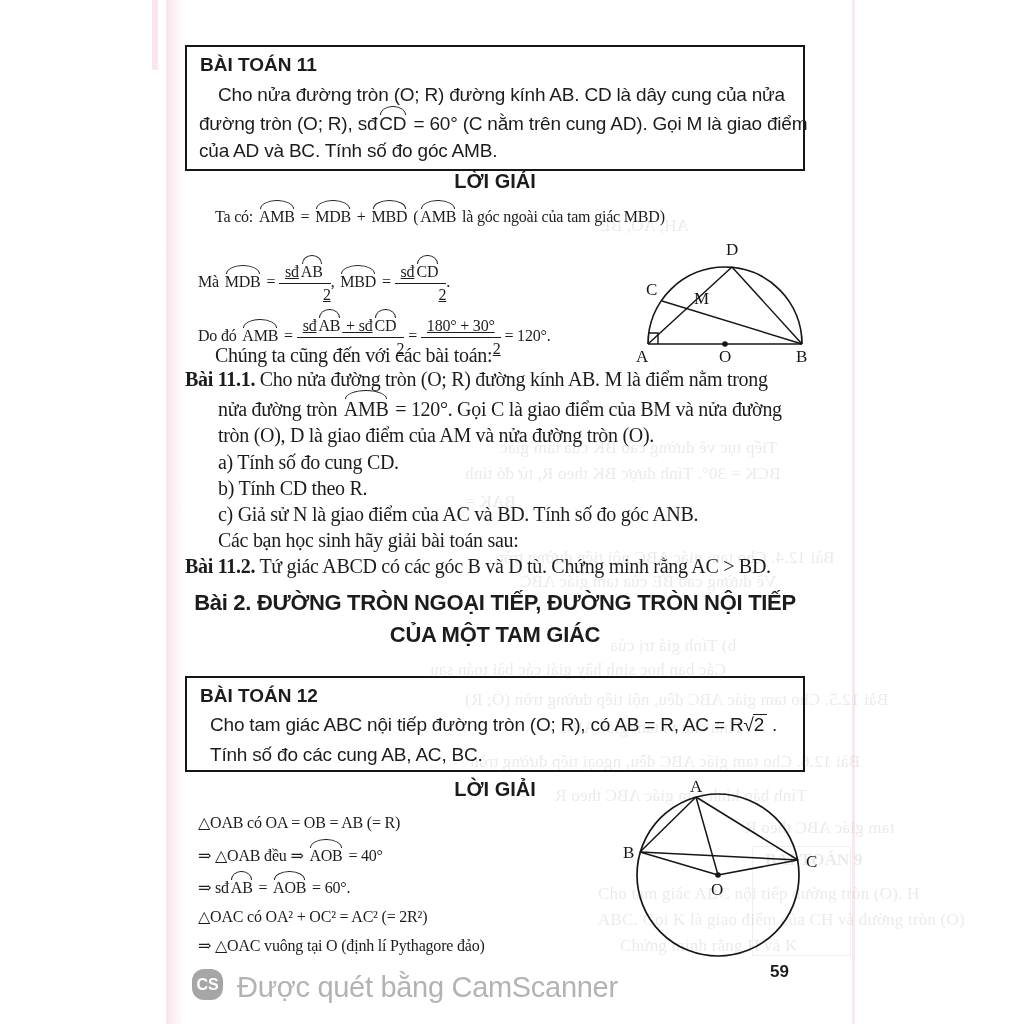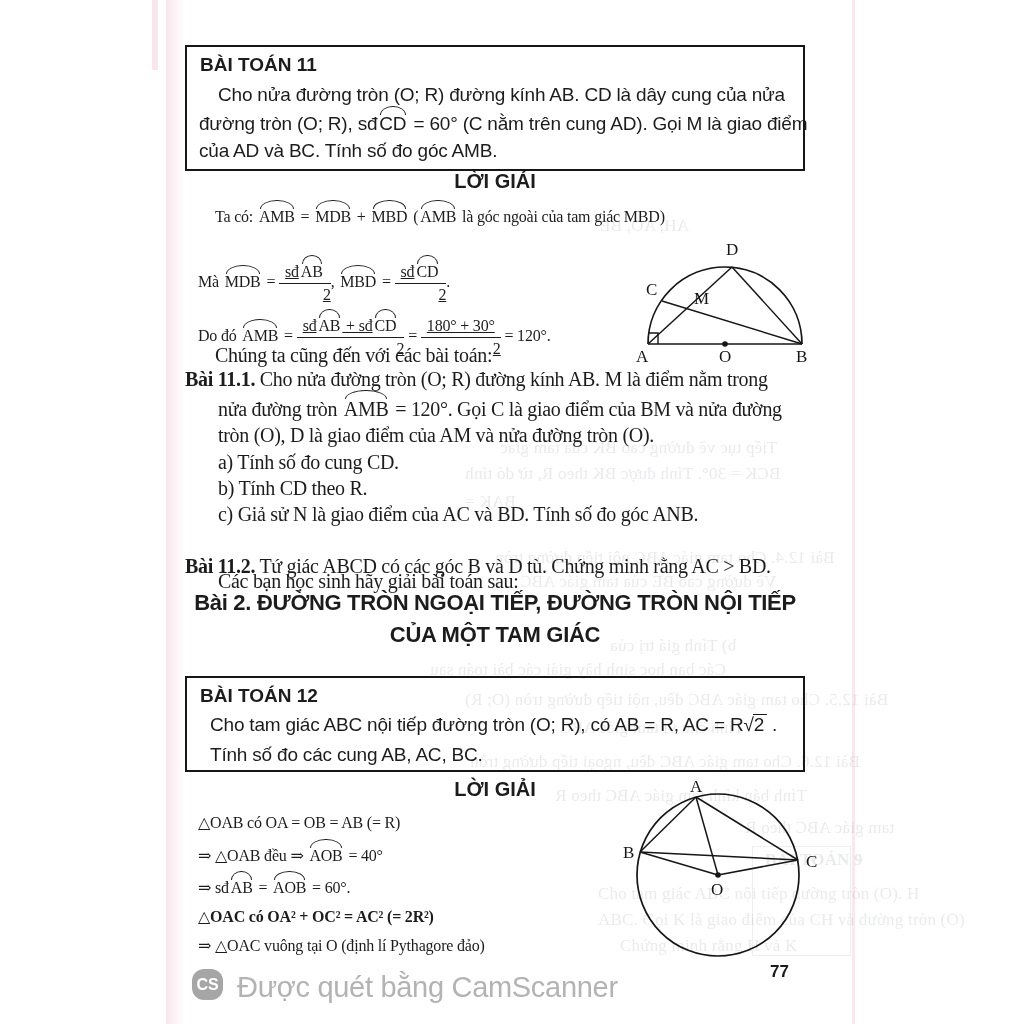--- a/index.html
+++ b/index.html
@@ -106,21 +106,21 @@
 <div class="abs content body-txt" style="left:185px;top:368px;">
   <b>Bài 11.1.</b><span> Cho nửa đường tròn (O; R) đường kính AB. M là điểm nằm trong</span>
 </div>
 <div class="abs content body-txt" style="left:218px;top:396px;">
   <span>nửa đường tròn </span><span class="oarc">AMB</span><span> = 120°. Gọi C là giao điểm của BM và nửa đường</span>
 </div>
 <div class="abs content body-txt" style="left:218px;top:424px;">tròn (O), D là giao điểm của AM và nửa đường tròn (O).</div>
 <div class="abs content body-txt" style="left:218px;top:451px;">a) Tính số đo cung CD.</div>
 <div class="abs content body-txt" style="left:218px;top:477px;">b) Tính CD theo R.</div>
 <div class="abs content body-txt" style="left:218px;top:503px;">c) Giả sử N là giao điểm của AC và BD. Tính số đo góc ANB.</div>
-<div class="abs content body-txt" style="left:218px;top:529px;margin-top:41px;">Các bạn học sinh hãy giải bài toán sau:</div>
+<div class="abs content body-txt" style="left:218px;top:529px;">Các bạn học sinh hãy giải bài toán sau:</div>
 <div class="abs content body-txt" style="left:185px;top:555px;">
   <b>Bài 11.2.</b><span> Tứ giác ABCD có các góc B và D tù. Chứng minh rằng AC &gt; BD.</span>
 </div>
 
 <div class="abs content sans b" style="left:185px;top:590px;width:620px;text-align:center;font-size:22px;letter-spacing:-0.3px;">Bài 2. ĐƯỜNG TRÒN NGOẠI TIẾP, ĐƯỜNG TRÒN NỘI TIẾP</div>
 <div class="abs content sans b" style="left:185px;top:622px;width:620px;text-align:center;font-size:22px;letter-spacing:-0.3px;">CỦA MỘT TAM GIÁC</div>
 
 <div class="boxed" style="left:185px;top:676px;width:616px;height:92px;"></div>
 <div class="abs content box-title" style="left:200px;top:685px;">BÀI TOÁN 12</div>
 <div class="abs content box-line" style="left:210px;top:714px;text-align:right;">
@@ -130,33 +130,33 @@
 
 <div class="abs content lg-head" style="left:185px;top:778px;width:620px;">LỜI GIẢI</div>
 
 <div class="abs content math" style="left:198px;top:813px;">△OAB có OA = OB = AB (= R)</div>
 <div class="abs content math" style="left:198px;top:845px;">
   <span>⇒ △OAB đều ⇒ </span><span class="oarc">AOB</span><span> = 40°</span>
 </div>
 <div class="abs content math" style="left:198px;top:877px;">
   <span>⇒ sđ</span><span class="oarc">AB</span><span> = </span><span class="oarc">AOB</span><span> = 60°.</span>
 </div>
-<div class="abs content math" style="left:198px;top:907px;font-weight:bold;">△OAC có OA² + OC² = AC² (= 2R²)</div>
+<div class="abs content math" style="left:198px;top:907px;">△OAC có OA² + OC² = AC² (= 2R²)</div>
 <div class="abs content math" style="left:198px;top:936px;">⇒ △OAC vuông tại O (định lí Pythagore đảo)</div>
 
 <svg class="abs content" style="left:618px;top:780px;" width="205" height="186" viewBox="0 0 205 186">
   <circle cx="100" cy="95" r="81" fill="none" stroke="#161616" stroke-width="1.7"></circle>
   <line x1="78" y1="17" x2="22" y2="72" stroke="#161616" stroke-width="1.5"></line>
   <line x1="78" y1="17" x2="180" y2="80" stroke="#161616" stroke-width="1.5"></line>
   <line x1="78" y1="17" x2="100" y2="95" stroke="#161616" stroke-width="1.5"></line>
   <line x1="22" y1="72" x2="180" y2="80" stroke="#161616" stroke-width="1.5"></line>
   <line x1="22" y1="72" x2="100" y2="95" stroke="#161616" stroke-width="1.5"></line>
   <line x1="100" y1="95" x2="180" y2="80" stroke="#161616" stroke-width="1.5"></line>
   <circle cx="100" cy="95" r="2.8" fill="#161616"></circle>
   <text x="72" y="12">A</text>
   <text x="5" y="78">B</text>
   <text x="188" y="87">C</text>
   <text x="93" y="115">O</text>
 </svg>
 
 <div class="abs content" style="left:192px;top:969px;width:31px;height:31px;background:#a6a6a6;border-radius:12px;text-align:center;line-height:31px;color:#ffffff;font-family:'Liberation Sans','DejaVu Sans',sans-serif;font-weight:bold;font-size:16px;">CS</div>
 <div class="abs content" style="left:237px;top:971px;color:#b3b3b3;font-family:'Liberation Sans','DejaVu Sans',sans-serif;font-size:29px;letter-spacing:-0.3px;">Được quét bằng CamScanner</div>
-<div class="abs content sans b" style="left:770px;top:962px;font-size:17px;">77</div>
+<div class="abs content sans b" style="left:770px;top:962px;font-size:17px;">59</div>
 
 </body></html>

